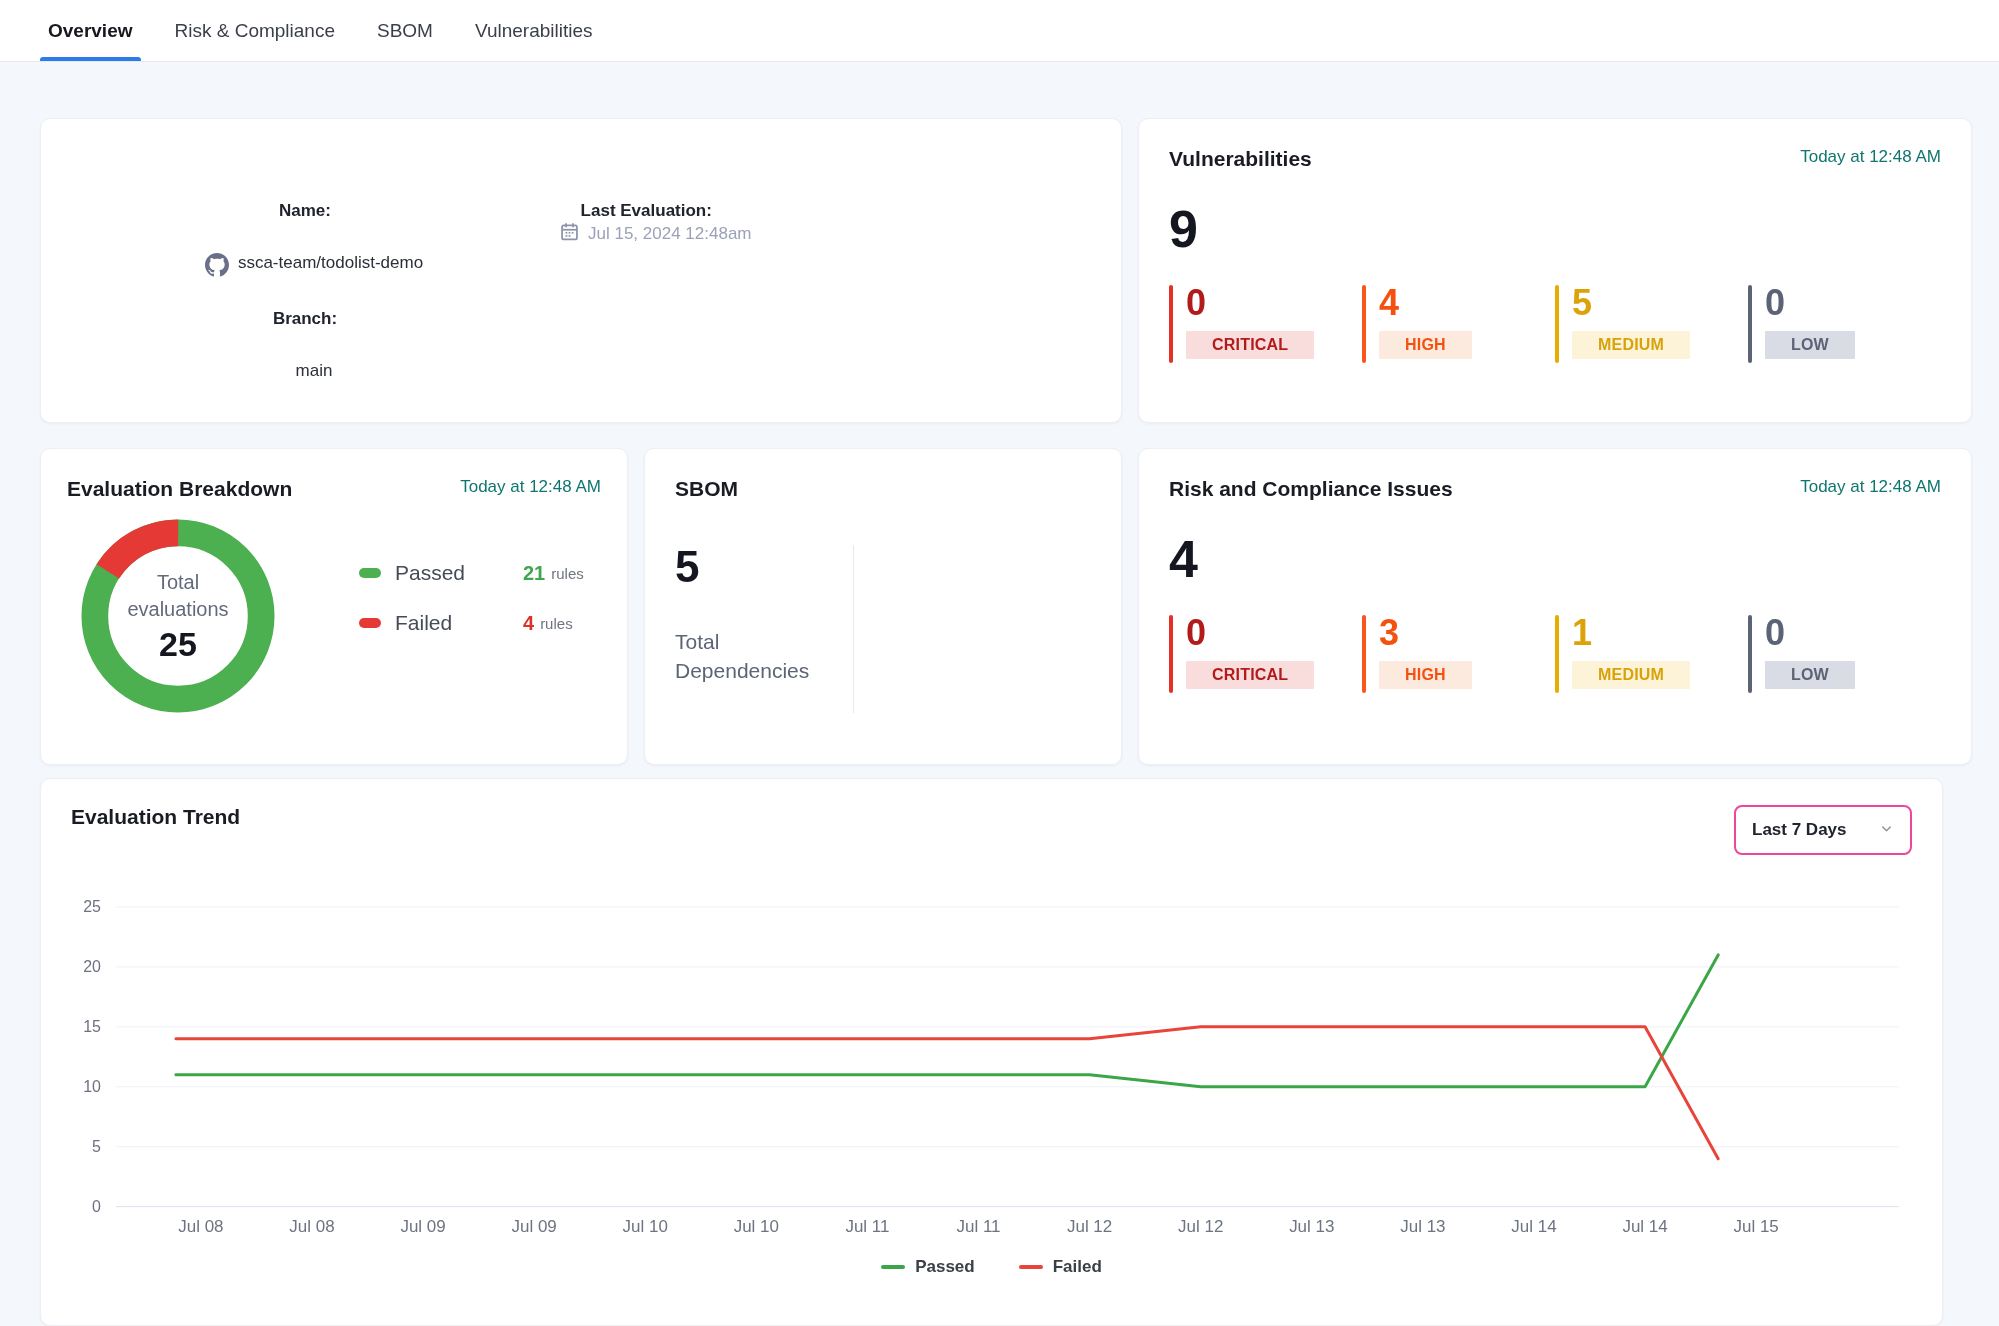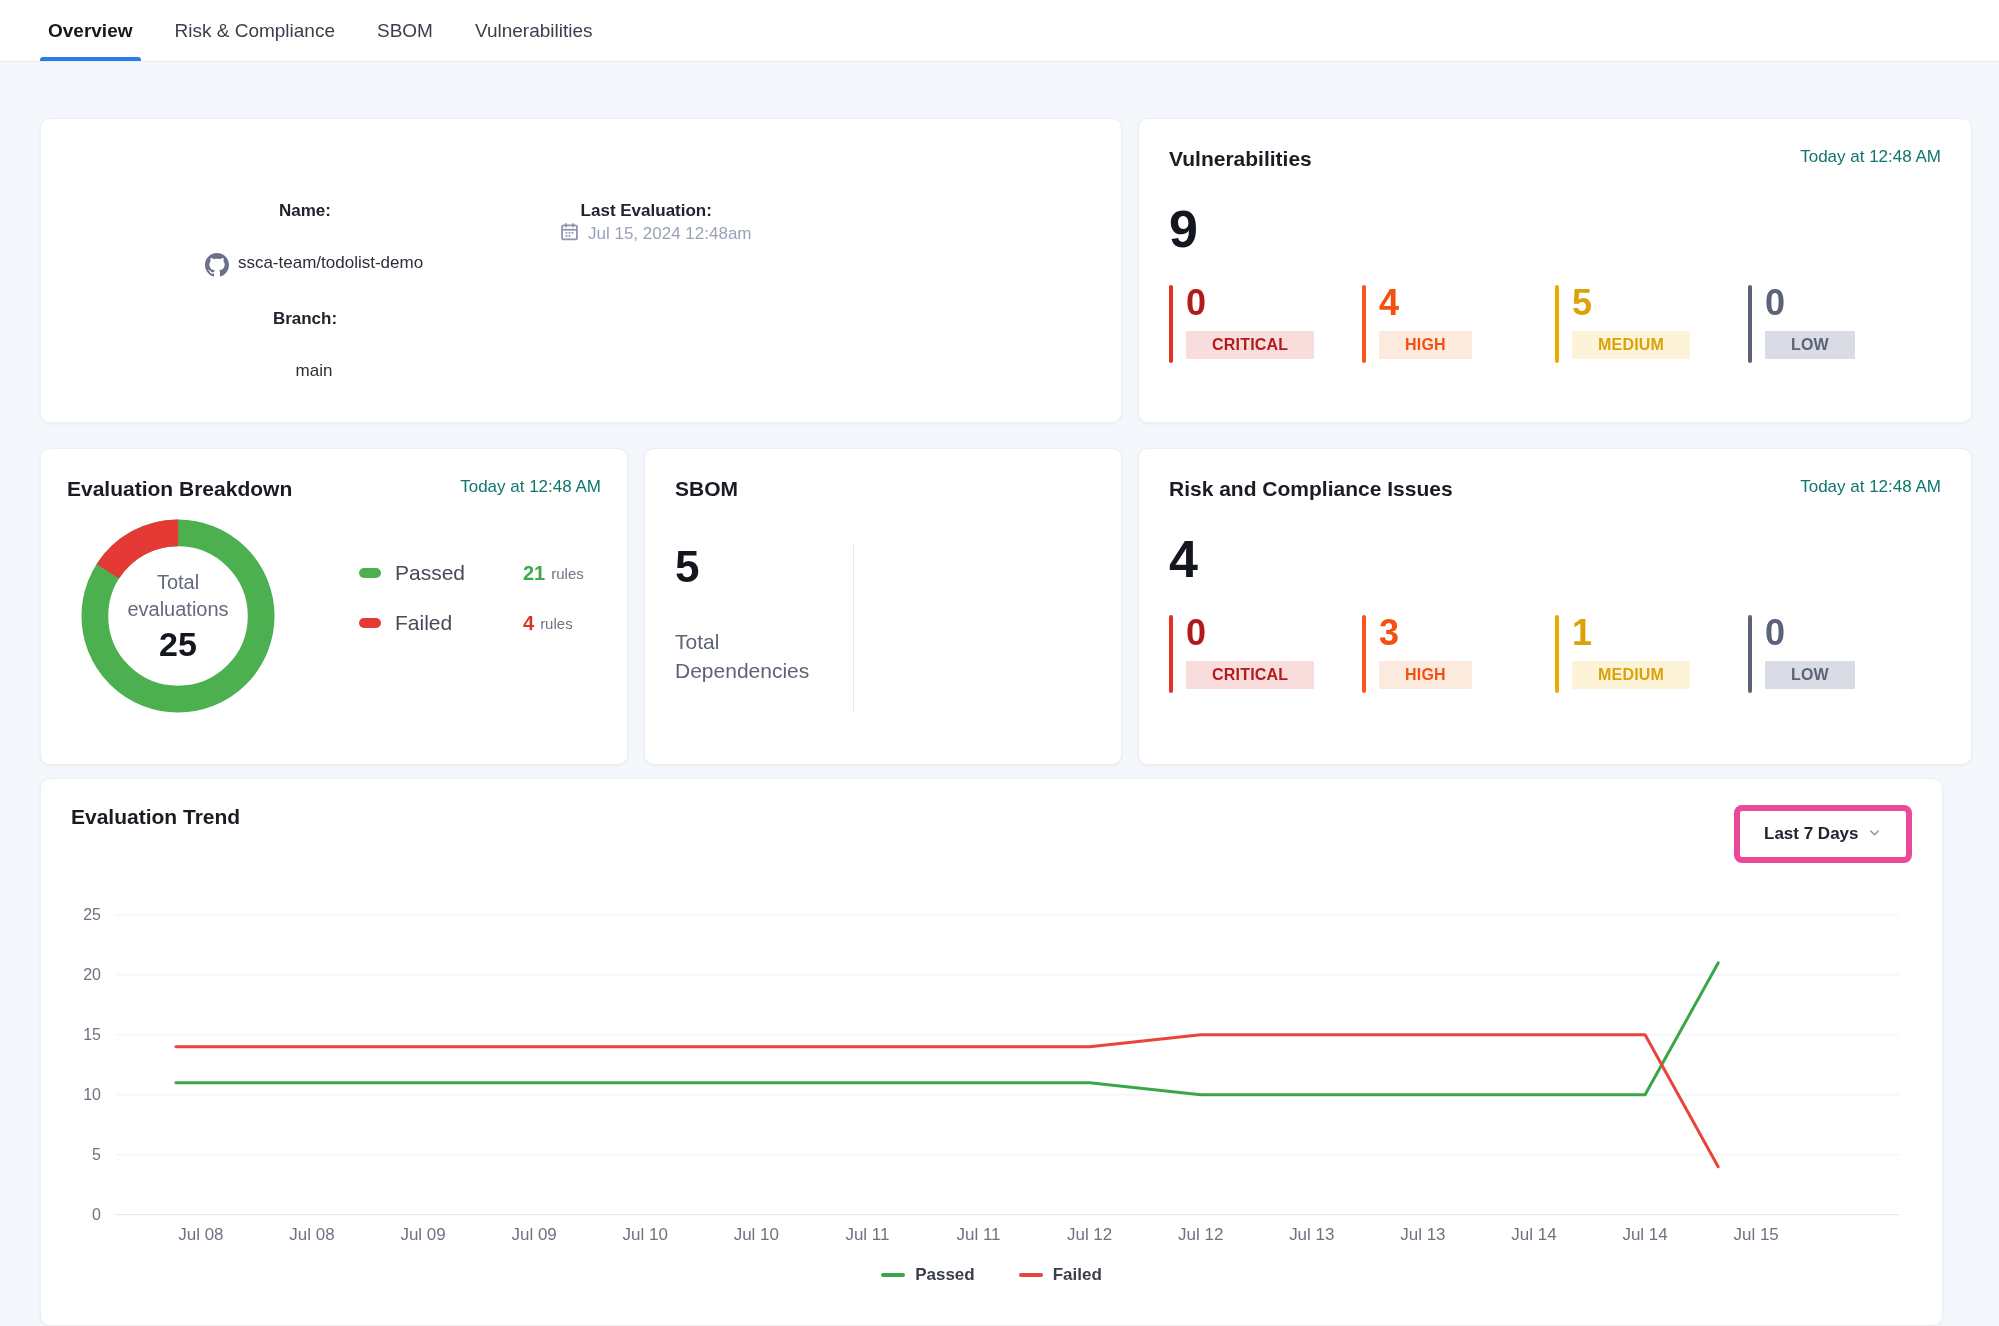--- a/index.html
+++ b/index.html
@@ -89,21 +89,21 @@
   .sbom-right { margin-left:38px; }
   .score-label { font-size:20px; color:#4a5161; }
   .score-badge { display:inline-block; margin-top:16px; padding:7px 15px; border-radius:8px;
                  background:#fdecdc; color:#f05b22; font-size:20px; font-weight:bold; }
   .dl-link { display:flex; align-items:center; gap:9px; margin-top:26px;
              color:#1f74e8; font-size:20px; font-weight:600; cursor:pointer; }
 
   
   .trend { height:548px; padding:26px 30px; margin-bottom:0; }
   .dropdown { display:flex; align-items:center; justify-content:space-between;
-              width:178px; padding:13px 24px; border:6px solid #ec4899; border-radius:8px;
+              width:178px; padding:13px 16px; border:2px solid #ec4899; border-radius:8px;
               background:#fff; cursor:pointer; }
   .dropdown-label { font-size:17px; font-weight:600; color:#20242e; }
   .chart-wrap { margin-top:32px; }
   .chart-wrap svg { display:block; width:100%; }
   .grid-line { stroke:#eef1f7; stroke-width:1; }
   .grid-line.zero { stroke:#dbe1f1; }
   .ytick { font-size:16px; fill:#6d7280; }
   .xtick { font-size:17px; fill:#6d7380; }
   .trend-legend { display:flex; justify-content:center; gap:44px; margin-top:10px; }
   .tl-item { display:flex; align-items:center; gap:10px; cursor:pointer; }

